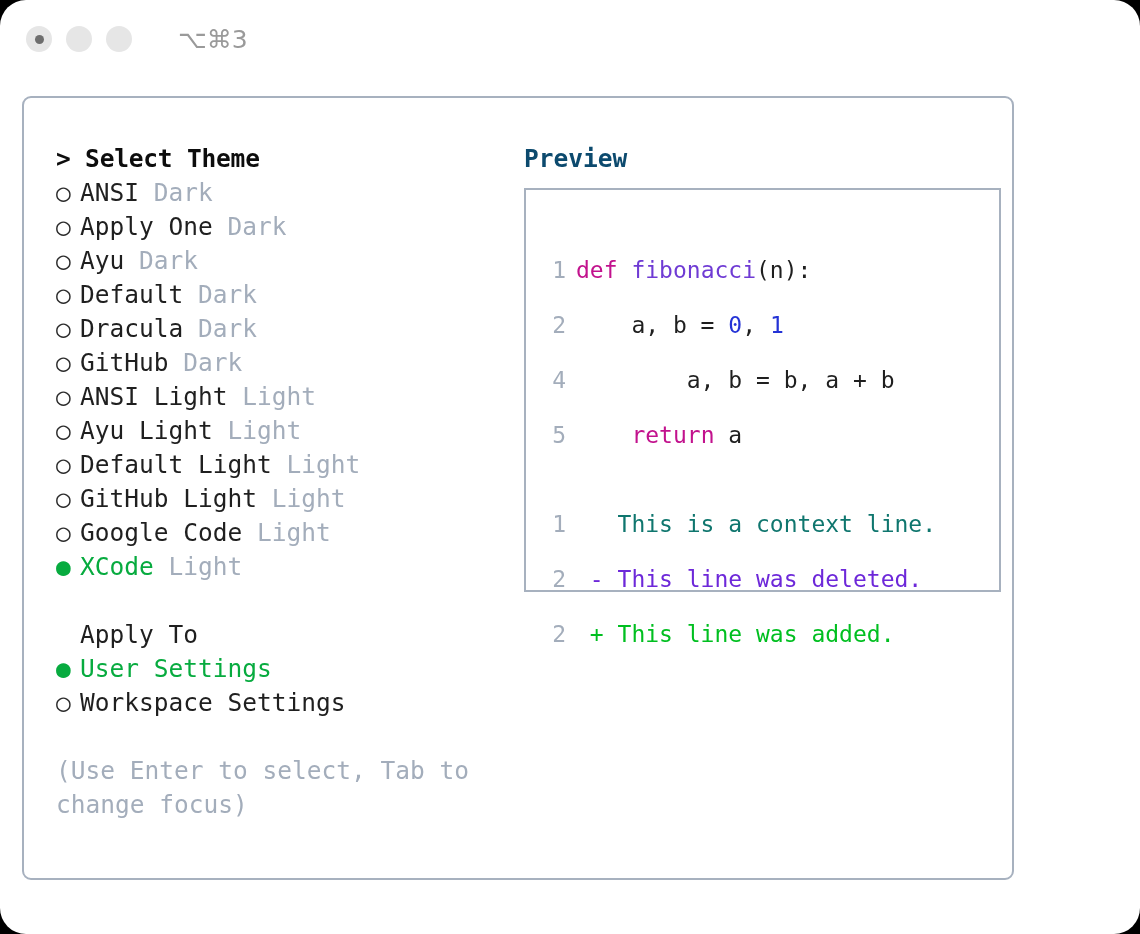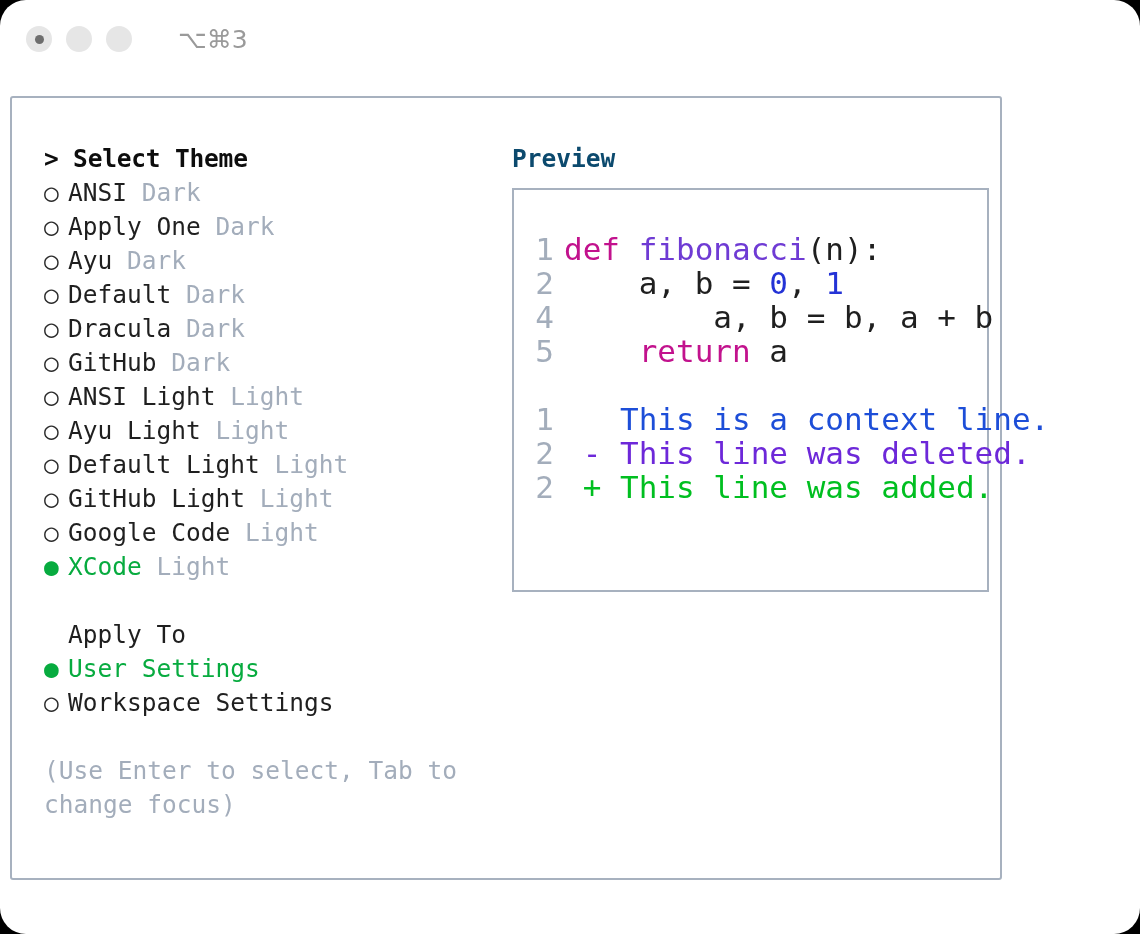--- a/index.html
+++ b/index.html
@@ -56,24 +56,24 @@
     font-size: 25px;
     font-family: "DejaVu Sans", sans-serif;
     letter-spacing: 0px;
     font-weight: 500;
     white-space: pre;
   }
 
   
   .panel {
     position: absolute;
-    left: 10px; top: 96px;
+    left: 22px; top: 96px;
     width: 992px; height: 784px;
     border: 2px solid #a7b1bf;
-    border-radius: 3px;
+    border-radius: 9px;
     background: #ffffff;
   }
 
   .panel-inner {
     position: absolute;
     left: 0; top: 0; right: 0; bottom: 0;
     padding: 44px 0 0 16px;
     display: flex;
   }
 
@@ -135,38 +135,39 @@
 
   .code-box {
     width: 477px;
     height: 404px;
     border: 2px solid #a7b1bf;
     background: #ffffff;
     padding: 42px 0 0 14px;
   }
 
   .code-line {
-    font-size: 31px;
+    font-size: 23px;
     line-height: 34px;
     white-space: pre;
     color: #1f1f1f;
+    margin-top: 21px;
   }
   .ln {
     display: inline-block;
     width: 26px;
     text-align: right;
     color: #a3adbb;
     margin-right: 10px;
   }
 
   .kw  { color: #c2128d; }
   .fn  { color: #6f3bd4; }
   .num { color: #2433d6; }
   .pl  { color: #1f1f1f; }
-  .ctx { color: #1d4ed8; }
+  .ctx { color: #0f766e; }
   .del { color: #6d28d9; }
   .add { color: #00bf20; }
 
   .blank-line { height: 34px; }
 </style>
 </head>
 <body>
 
 <div id="screen">
   <div class="window">

